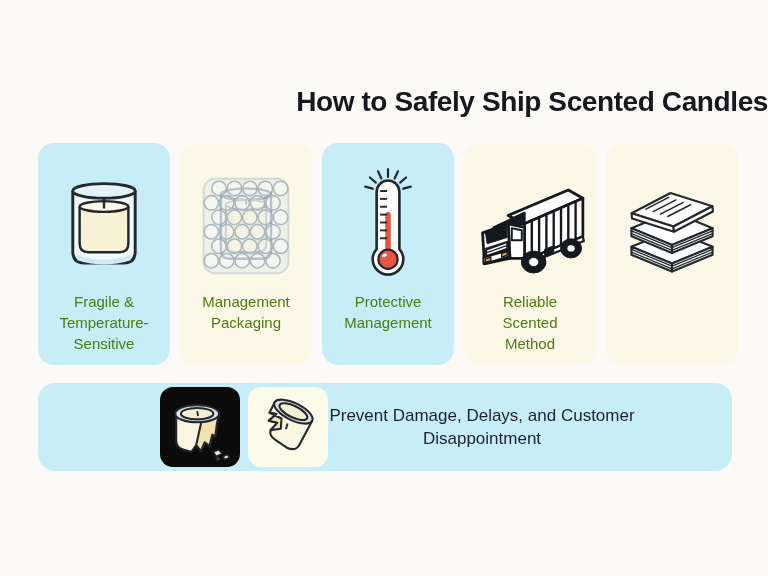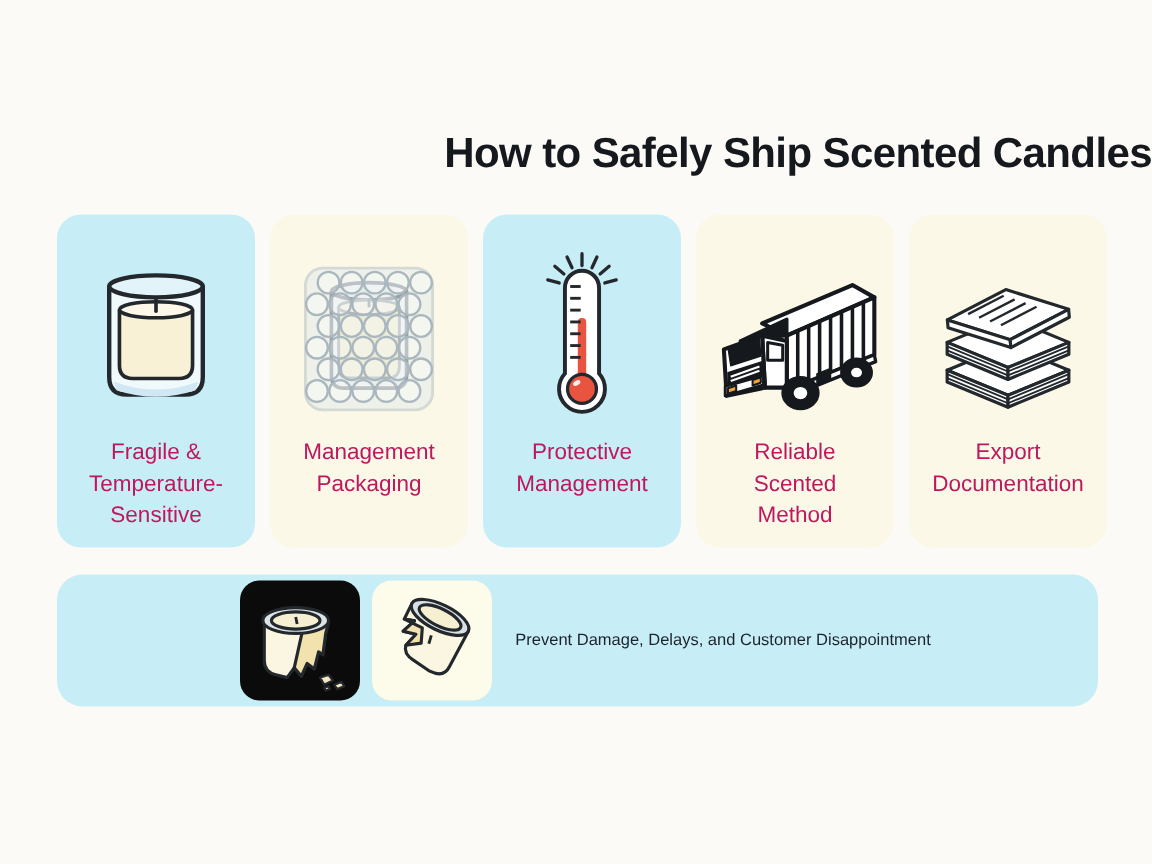--- a/index.html
+++ b/index.html
@@ -5,29 +5,29 @@
   html,body{margin:0;padding:0;}
   body{font-family:"Liberation Sans", sans-serif;}
   .stage{position:relative;width:768px;height:576px;overflow:hidden;background:#fbfaf6;}
   .title{position:absolute;top:86px;left:0;width:100%;text-align:right;
          font-size:28px;font-weight:700;color:#15181d;letter-spacing:-0.4px;}
   .cards{position:absolute;left:38px;top:143px;display:flex;gap:10px;}
   .card{width:132px;height:222px;border-radius:16px;display:flex;flex-direction:column;
         align-items:center;padding-top:24px;box-sizing:border-box;}
   .icon-box{height:118px;width:100%;display:flex;align-items:center;justify-content:center;}
   .card-label{margin-top:6px;font-size:15px;line-height:21px;font-weight:500;
-              color:#be185d;text-align:center;padding:0 18px;}
+              color:#4d7c0f;text-align:center;padding:0 18px;}
   .banner{position:absolute;left:38px;top:383px;width:694px;height:88px;border-radius:17px;}
   .tile{position:absolute;top:4px;width:80px;height:80px;border-radius:13px;
         display:flex;align-items:center;justify-content:center;}
   .tile-1{left:122px;}
   .tile-2{left:210px;}
   .banner-text{position:absolute;left:289px;top:0;height:100%;width:310px;
                display:flex;align-items:center;justify-content:center;text-align:center;
-               font-size:11px;line-height:23px;font-weight:500;color:#1c232c;}
+               font-size:17px;line-height:23px;font-weight:500;color:#1c232c;}
 </style>
 </head>
 <body>
 
 <div class="stage" style="background: rgb(251, 250, 246);">
 
   <div class="title">How to Safely Ship Scented Candles</div>
 
   <div class="cards">
 
@@ -182,21 +182,20 @@
               <polygon points="14,36 14,42 60,61 60,55"></polygon>
               <polygon points="106,36 106,42 60,61 60,55"></polygon>
               <line x1="30" y1="33" x2="58" y2="21.5" stroke-width="1.8"></line>
               <line x1="38" y1="36.5" x2="66" y2="25" stroke-width="1.8"></line>
               <line x1="46" y1="40" x2="74" y2="28.5" stroke-width="1.8"></line>
               <line x1="54" y1="43.5" x2="82" y2="32" stroke-width="1.8"></line>
             </g>
           </g>
         </svg>
       </div>
-      <div class="card-label">Export Documentation</div>
     </div>
 
   </div>
 
   <div class="banner" style="background: rgb(199, 237, 246);">
 
     <div class="tile tile-1" style="background: rgb(11, 11, 11);">
       <svg width="80" height="80" viewBox="0 0 84 82">
         <g stroke="#23282d" stroke-width="2.2" stroke-linejoin="round">
           <path d="M17 27 L17 55 Q17 63 25 65 L33 67 L38 60 L43 66 L47 57 L52 61 L55 49 L58 51 L60 36 L62 28 Z" fill="#fbf6e1"></path>

